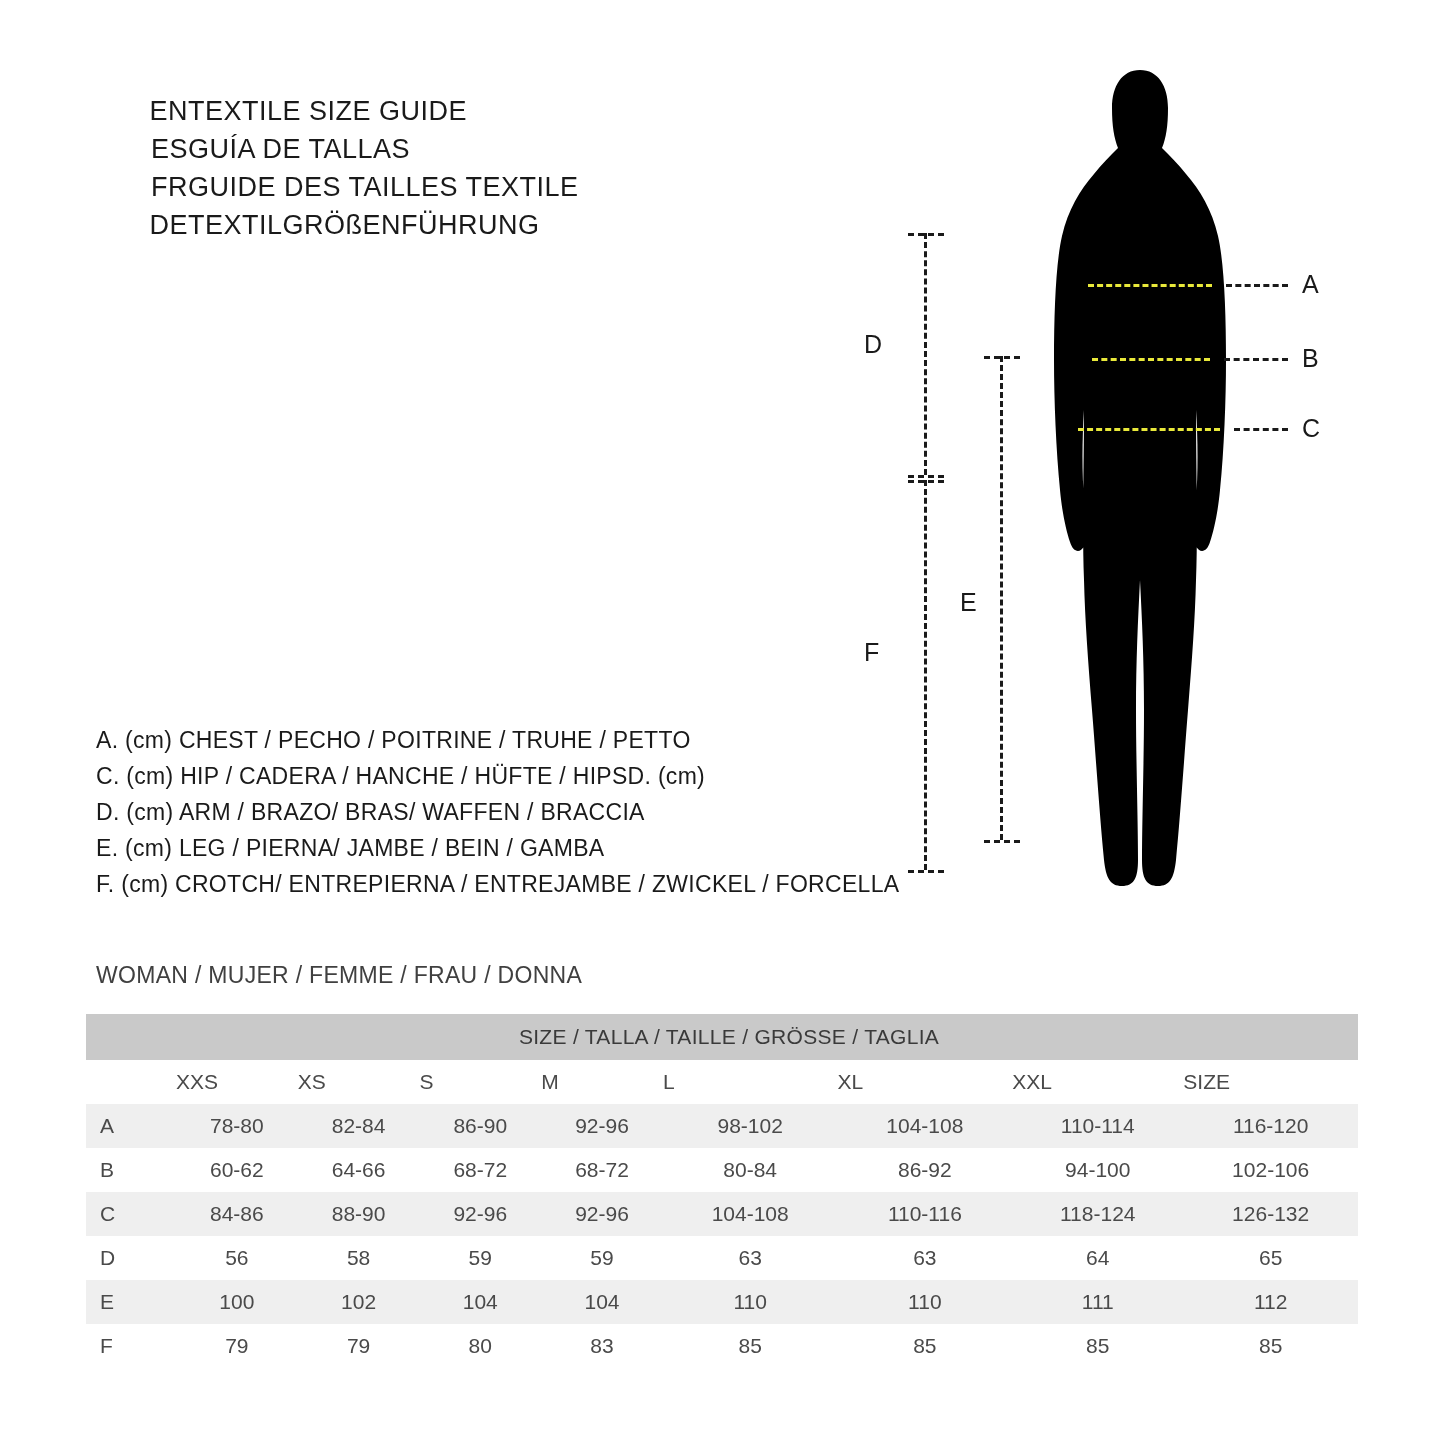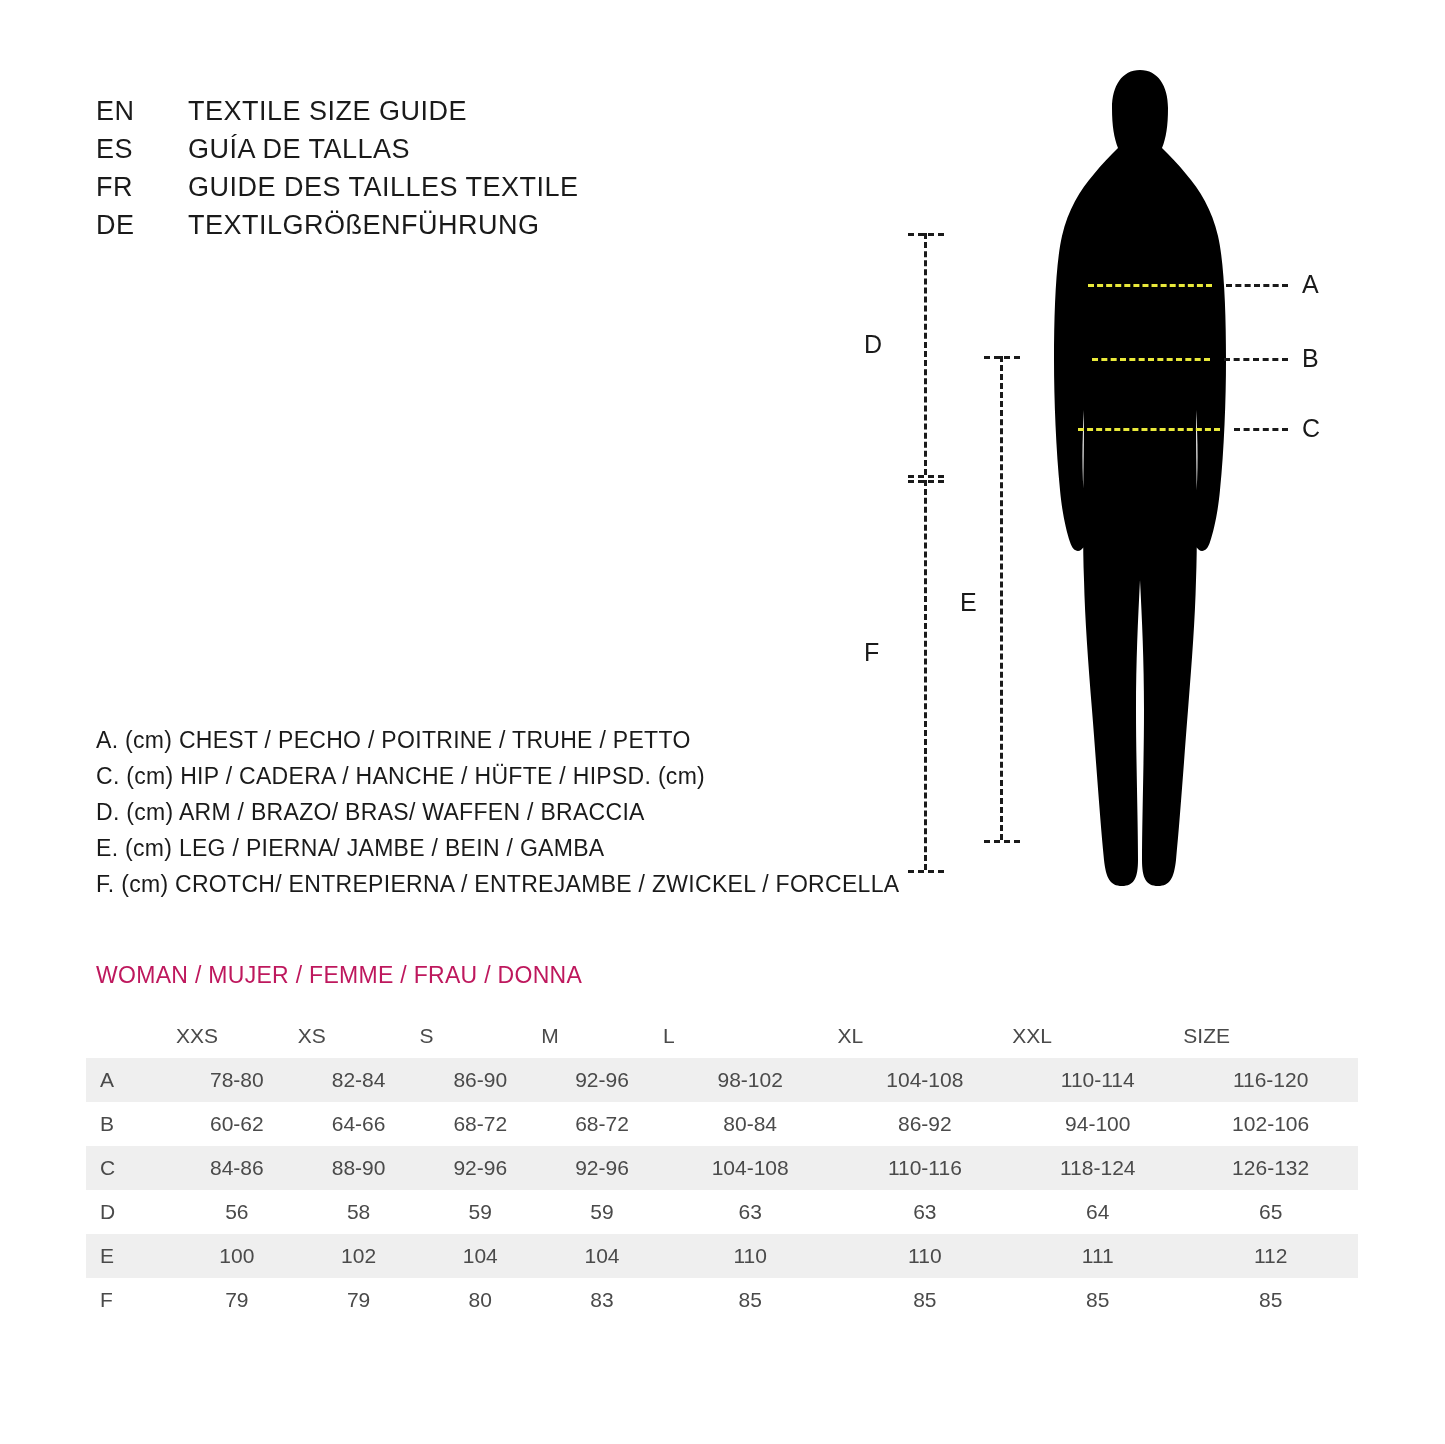--- a/index.html
+++ b/index.html
@@ -27,20 +27,21 @@
     align-items: baseline;
     height: 38px;
     line-height: 38px;
     white-space: nowrap;
   }
   .title-lang {
     width: 92px;
     font-size: 27px;
     letter-spacing: 0.5px;
     color: #1a1a1a;
+    text-align: right;
   }
   .title-text {
     font-size: 27px;
     letter-spacing: 0.5px;
     color: #1a1a1a;
   }
 
   
   .legend-block {
     position: absolute;
@@ -54,21 +55,21 @@
     color: #1a1a1a;
     white-space: nowrap;
   }
 
   .section-label {
     position: absolute;
     left: 96px;
     top: 962px;
     font-size: 23px;
     letter-spacing: 0.3px;
-    color: #be185d;
+    color: #404040;
     white-space: nowrap;
   }
 
   
   .size-table {
     position: absolute;
     left: 86px;
     top: 1014px;
     width: 1272px;
     border-collapse: collapse;
@@ -244,20 +245,23 @@
   <div class="legend-row">C. (cm) HIP / CADERA / HANCHE / HÜFTE / HIPSD. (cm)</div>
   <div class="legend-row">D. (cm) ARM / BRAZO/ BRAS/ WAFFEN / BRACCIA</div>
   <div class="legend-row">E. (cm) LEG / PIERNA/ JAMBE / BEIN / GAMBA</div>
   <div class="legend-row">F. (cm) CROTCH/ ENTREPIERNA / ENTREJAMBE / ZWICKEL / FORCELLA</div>
 </div>
 
 <div class="section-label">WOMAN / MUJER / FEMME / FRAU / DONNA</div>
 
 <table class="size-table">
   <tbody>
+    <tr class="hdr-bar">
+      <td colspan="9">SIZE / TALLA / TAILLE / GRÖSSE / TAGLIA</td>
+    </tr>
     <tr>
       <th class="rowlab"></th>
       <th>XXS</th>
       <th>XS</th>
       <th>S</th>
       <th>M</th>
       <th>L</th>
       <th>XL</th>
       <th>XXL</th>
       <th>SIZE</th>

